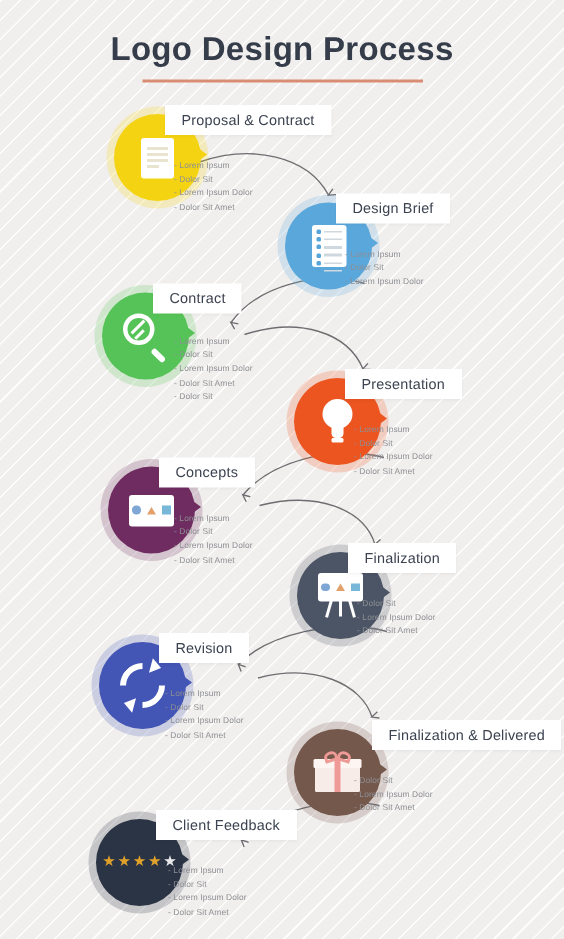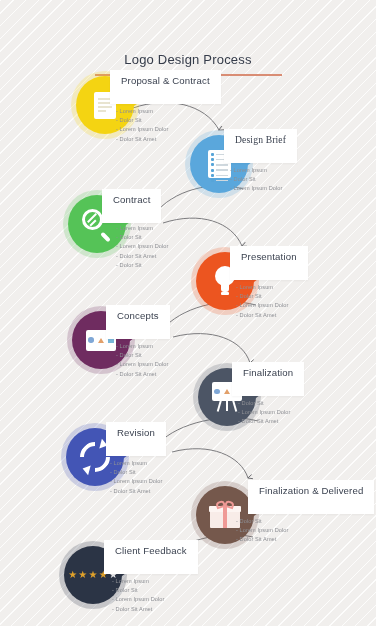--- a/index.html
+++ b/index.html
@@ -18,25 +18,24 @@
       rgba(255,255,255,0.85) 1px,
       rgba(0,0,0,0) 1px,
       rgba(0,0,0,0) 9px
     );
   }
   #title-wrap {
     position: absolute; top: 20px; left: 0; width: 376px;
     text-align: center;
   }
   #page-title {
-    font-size: 13px;
-    font-weight: 400;
+    font-size: 22px;
+    font-weight: 700;
     letter-spacing: 0.2px;
     color: #353c4a;
-    margin-top: 32px;
   }
   #title-rule {
     width: 187px; height: 2px;
     background: #d98d74;
     margin: 7px auto 0 auto;
   }
   .arrows { position: absolute; inset: 0; pointer-events: none; }
 
   
   .step { position: absolute; }
@@ -56,21 +55,21 @@
     position: absolute;
     width: 0; height: 0;
     left: 50px; top: 18px;
     border-top: 9px solid transparent;
     border-bottom: 9px solid transparent;
     border-left: 12px solid #000;
   }
   .label-box {
     position: absolute;
     background: #ffffff;
-    padding: 5px 11px 18px 11px;
+    padding: 5px 11px 4px 11px;
     white-space: nowrap;
     font-size: 9.6px;
     color: #3b4250;
     letter-spacing: 0.15px;
     box-shadow: 0 1px 2px rgba(0,0,0,0.045);
   }
   .bullets {
     position: absolute;
     font-size: 5.6px;
     line-height: 9.2px;
@@ -260,21 +259,21 @@
         <div class="row">
             <b></b>
             <s></s>
           </div>
         <div class="row">
             <b></b>
             <s></s>
           </div>
       </div>
     </div>
-    <div class="label-box" style="left:34px; top:-6px;font-family:Liberation Serif, serif;">Design Brief</div>
+    <div class="label-box" style="left:34px; top:-6px;">Design Brief</div>
     <div class="bullets" style="left:40px; top:31px;">
       <div>- Lorem Ipsum</div>
       <div>- Dolor Sit</div>
       <div>- Lorem Ipsum Dolor</div>
     </div>
   </div>
 
   <div class="step" style="left:68px; top:195px;">
     <div class="halo" style="background:#55c357;"></div>
     <div class="tail" style="border-left-color:#55c357;"></div>

